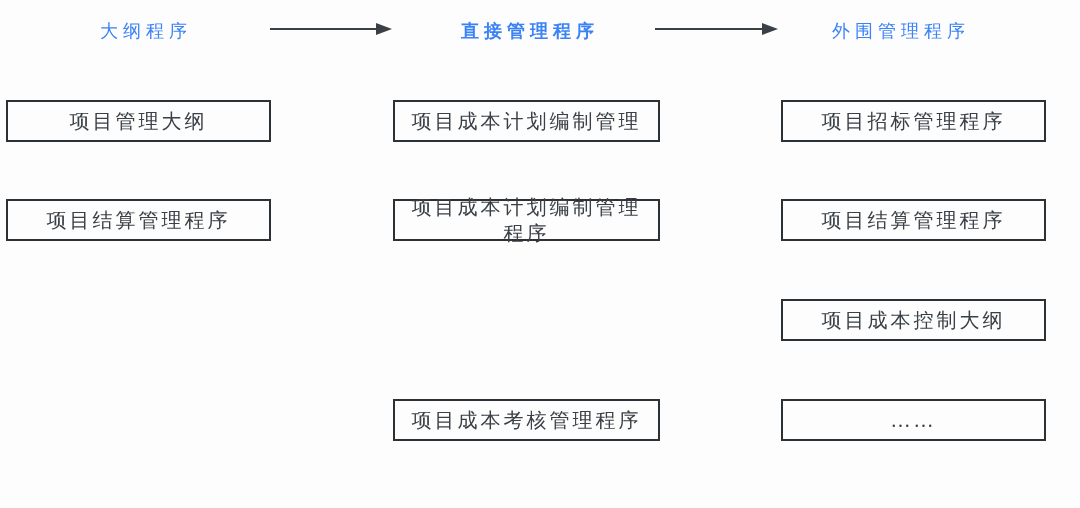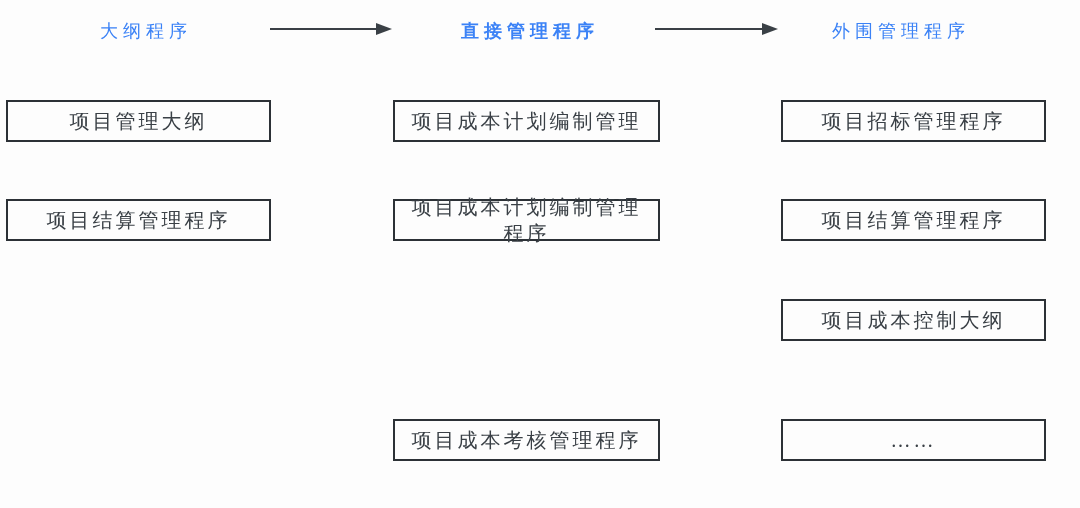--- a/index.html
+++ b/index.html
@@ -62,21 +62,21 @@
   .box-label {
     white-space: pre-line;
     display: block;
   }
   .col1 { left: 6px;   width: 265px; }
   .col2 { left: 393px; width: 267px; }
   .col3 { left: 781px; width: 265px; }
   .row1 { top: 100px; }
   .row2 { top: 199px; }
   .row3 { top: 299px; }
-  .row4 { top: 419px; text-align: center; }
+  .row4 { top: 399px; text-align: center; }
 </style>
 </head>
 <body>
 
 <div id="canvas">
 
   <div class="col-header" style="left:146px;">大纲程序</div>
 
   <div class="flow-arrow" id="arrow-1"></div>
 

